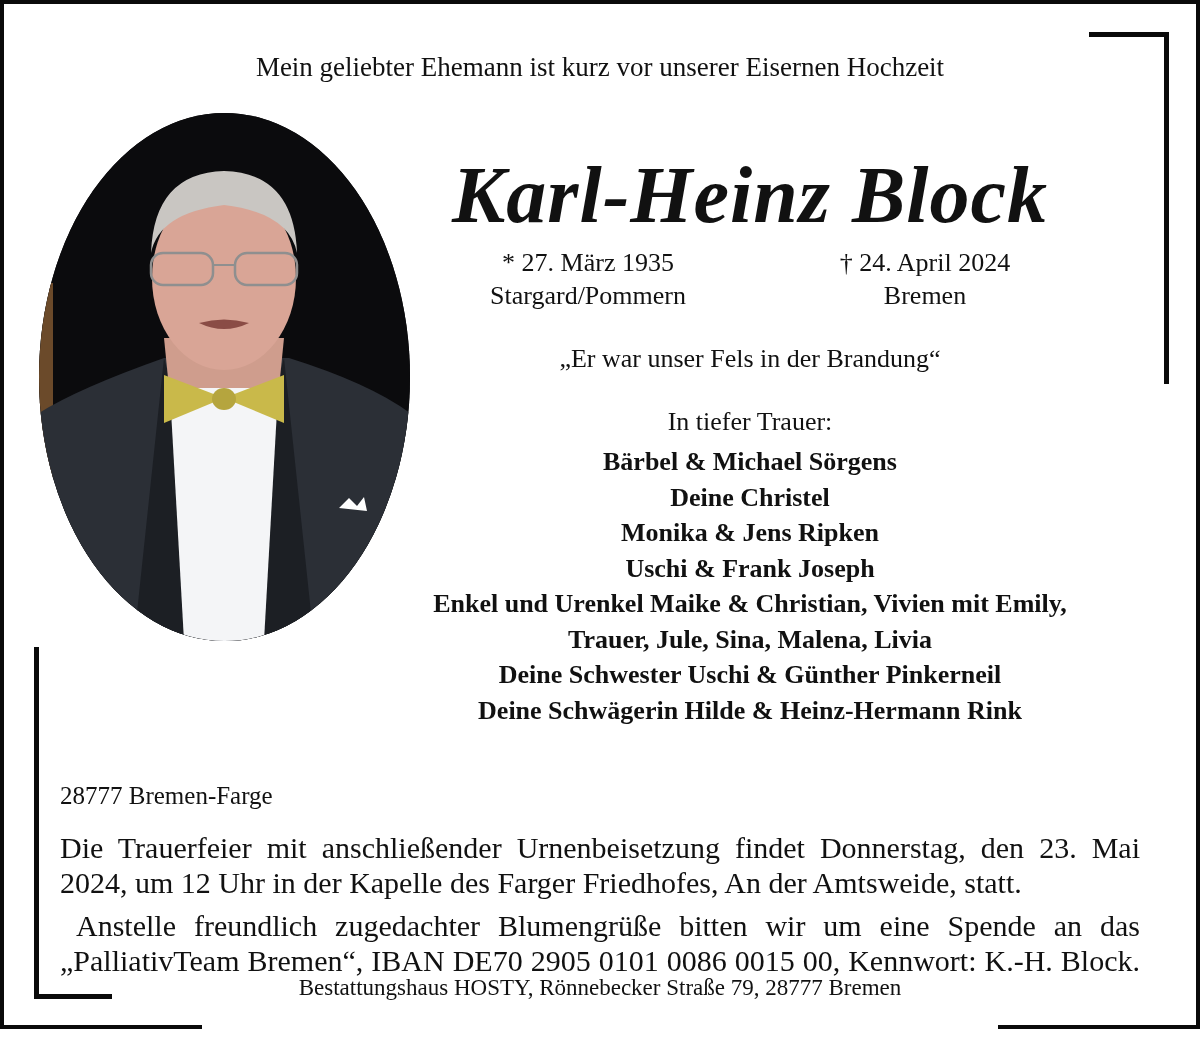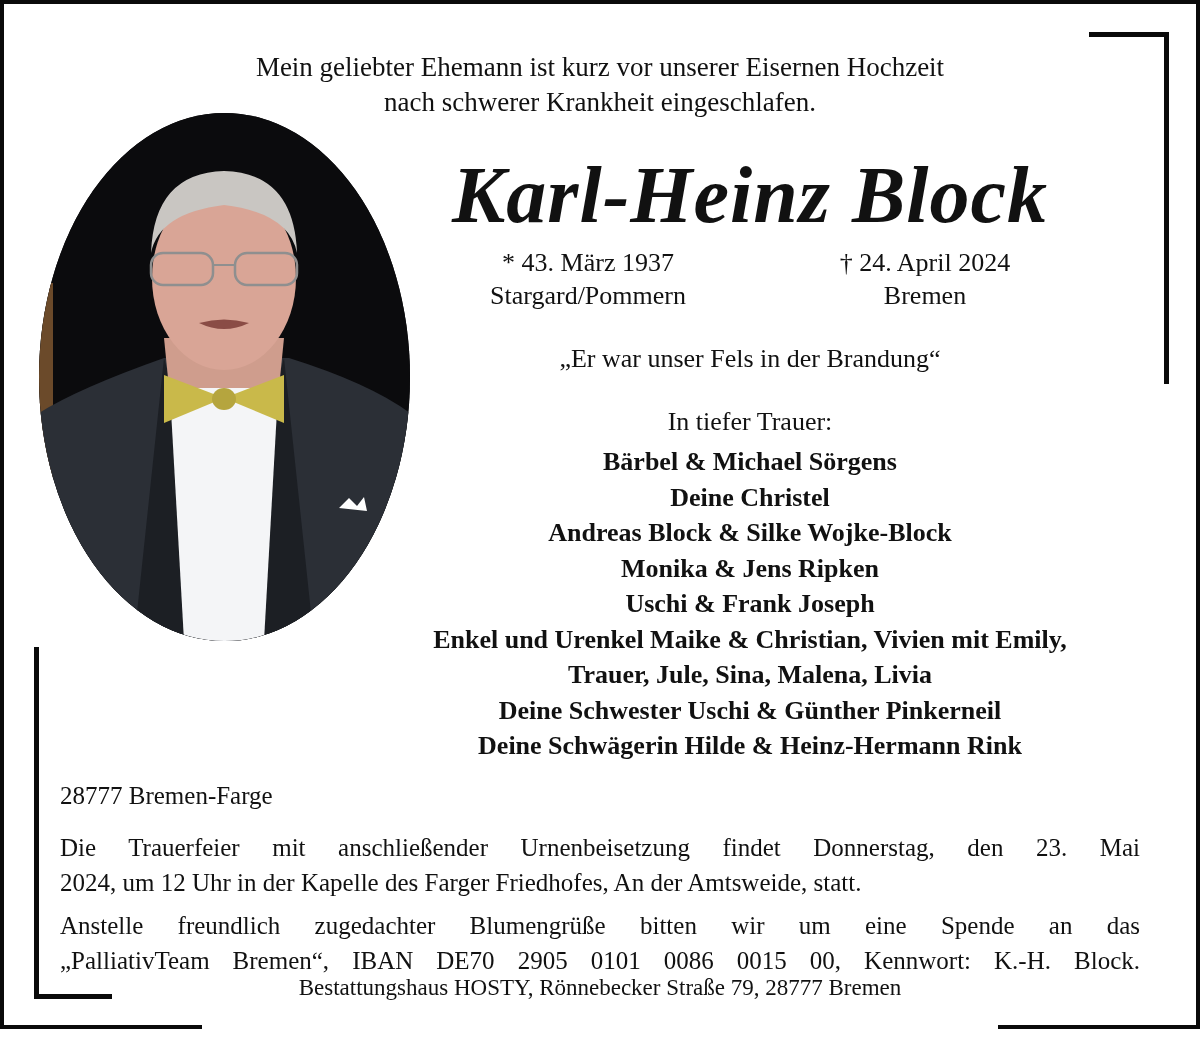--- a/index.html
+++ b/index.html
@@ -38,21 +38,21 @@
     .mourn-title { position: absolute; left: 420px; top: 405px; width: 660px; text-align: center;
       font-family: "Liberation Serif", serif; font-size: 26px; line-height: 34px; }
 
     .mourners { position: absolute; left: 330px; top: 444px; width: 840px; text-align: center;
       font-family: "Liberation Serif", serif; font-weight: bold; font-size: 26px; line-height: 35.5px; }
     .mourners div { white-space: nowrap; }
 
     .address { position: absolute; left: 60px; top: 779px; font-family: "Liberation Serif", serif; font-size: 25px; line-height: 34px; }
 
     .para { position: absolute; left: 60px; width: 1080px; font-family: "Liberation Serif", serif;
-      font-size: 25px; line-height: 35px; text-align: justify; text-align-last: left; }
+      font-size: 30px; line-height: 35px; text-align: justify; text-align-last: left; }
     .para.p1 { top: 830px; }
     .para.p2 { top: 908px; }
 
     .footer { position: absolute; left: 202px; width: 796px; top: 972px; text-align: center;
       font-family: "Liberation Serif", serif; font-size: 23px; line-height: 32px; }
   </style>
 </head>
 <body>
 
 <div class="frame-top"></div>
@@ -61,21 +61,20 @@
 <div class="frame-bottom-left"></div>
 <div class="frame-bottom-right"></div>
 
 <div class="bracket-tr-h"></div>
 <div class="bracket-tr-v"></div>
 <div class="bracket-bl-v"></div>
 <div class="bracket-bl-h"></div>
 
 <div class="intro">
   <div>Mein geliebter Ehemann ist kurz vor unserer Eisernen Hochzeit</div>
-  <div>nach schwerer Krankheit eingeschlafen.</div>
 </div>
 
 <div class="photo">
   <svg viewBox="0 0 371 528" preserveAspectRatio="none">
     <rect x="0" y="0" width="371" height="528" fill="#0b0b0d"></rect>
     <rect x="0" y="170" width="14" height="280" fill="#6b4a2a"></rect>
 
     <path d="M0 300 Q 40 275 125 245 L 250 245 Q 330 270 371 300 L 371 528 L 0 528 Z" fill="#2b2f36"></path>
 
     <path d="M125 245 L 95 528 L 160 528 L 140 300 Z" fill="#1c1f24"></path>
@@ -99,49 +98,48 @@
 
     <path d="M160 210 Q 185 203 210 210 Q 185 222 160 210 Z" fill="#8a4c45"></path>
 
     <path d="M300 395 L 310 385 L 318 393 L 325 384 L 328 398 Z" fill="#ffffff"></path>
   </svg>
 </div>
 
 <div class="name">Karl-Heinz Block</div>
 
 <div class="dates birth">
-  <div>* 43. März 1937</div>
+  <div>* 27. März 1935</div>
   <div>Stargard/Pommern</div>
 </div>
 <div class="dates death">
   <div>† 24. April 2024</div>
   <div>Bremen</div>
 </div>
 
 <div class="quote">„Er war unser Fels in der Brandung“</div>
 
 <div class="mourn-title">In tiefer Trauer:</div>
 
 <div class="mourners">
   <div>Bärbel &amp; Michael Sörgens</div>
   <div>Deine Christel</div>
-  <div>Andreas Block &amp; Silke Wojke-Block</div>
   <div>Monika &amp; Jens Ripken</div>
   <div>Uschi &amp; Frank Joseph</div>
   <div>Enkel und Urenkel Maike &amp; Christian, Vivien mit Emily,</div>
   <div>Trauer, Jule, Sina, Malena, Livia</div>
   <div>Deine Schwester Uschi &amp; Günther Pinkerneil</div>
   <div>Deine Schwägerin Hilde &amp; Heinz-Hermann Rink</div>
 </div>
 
 <div class="address">28777 Bremen-Farge</div>
 
 <div class="para p1">
   <div style="text-align: justify; text-align-last: justify;">Die Trauerfeier mit anschließender Urnenbeisetzung findet Donnerstag, den 23. Mai</div>
   <div>2024, um 12 Uhr in der Kapelle des Farger Friedhofes, An der Amtsweide, statt.</div>
 </div>
 
 <div class="para p2">
-  <div style="text-align: justify; text-align-last: justify;">Anstelle freundlich zugedachter Blumengrüße bitten wir um eine Spende an das</div>
+  <div style="text-align: justify; text-align-last: justify; margin-left: 16px;">Anstelle freundlich zugedachter Blumengrüße bitten wir um eine Spende an das</div>
   <div style="text-align: justify; text-align-last: justify;">„PalliativTeam Bremen“, IBAN DE70 2905 0101 0086 0015 00, Kennwort: K.-H. Block.</div>
 </div>
 
 <div class="footer">Bestattungshaus HOSTY, Rönnebecker Straße 79, 28777 Bremen</div>
 
 </body></html>

